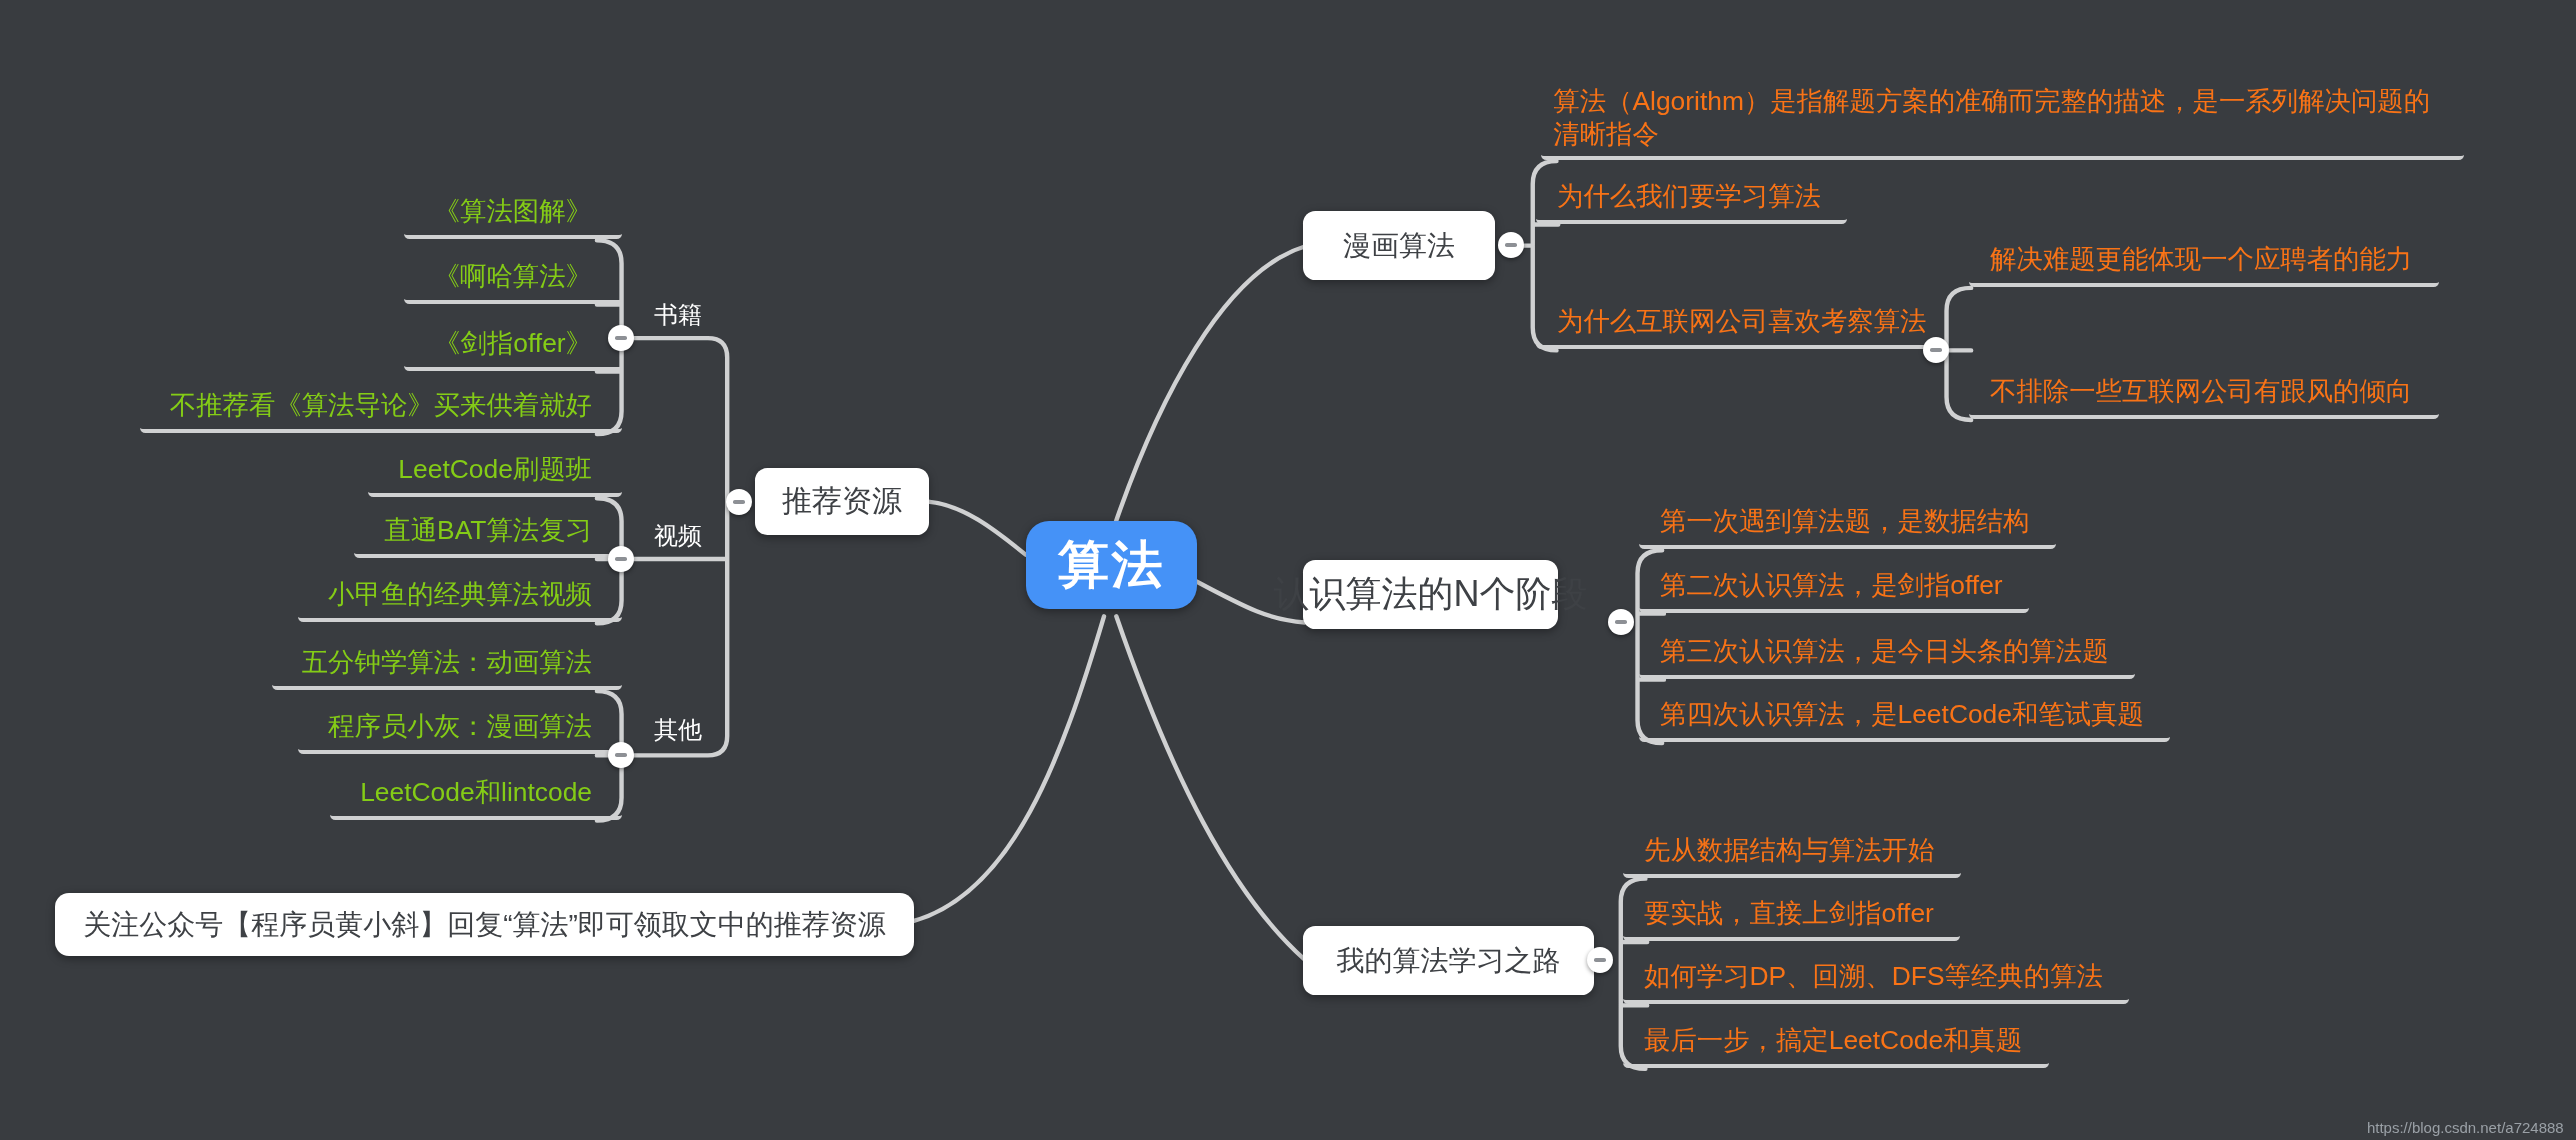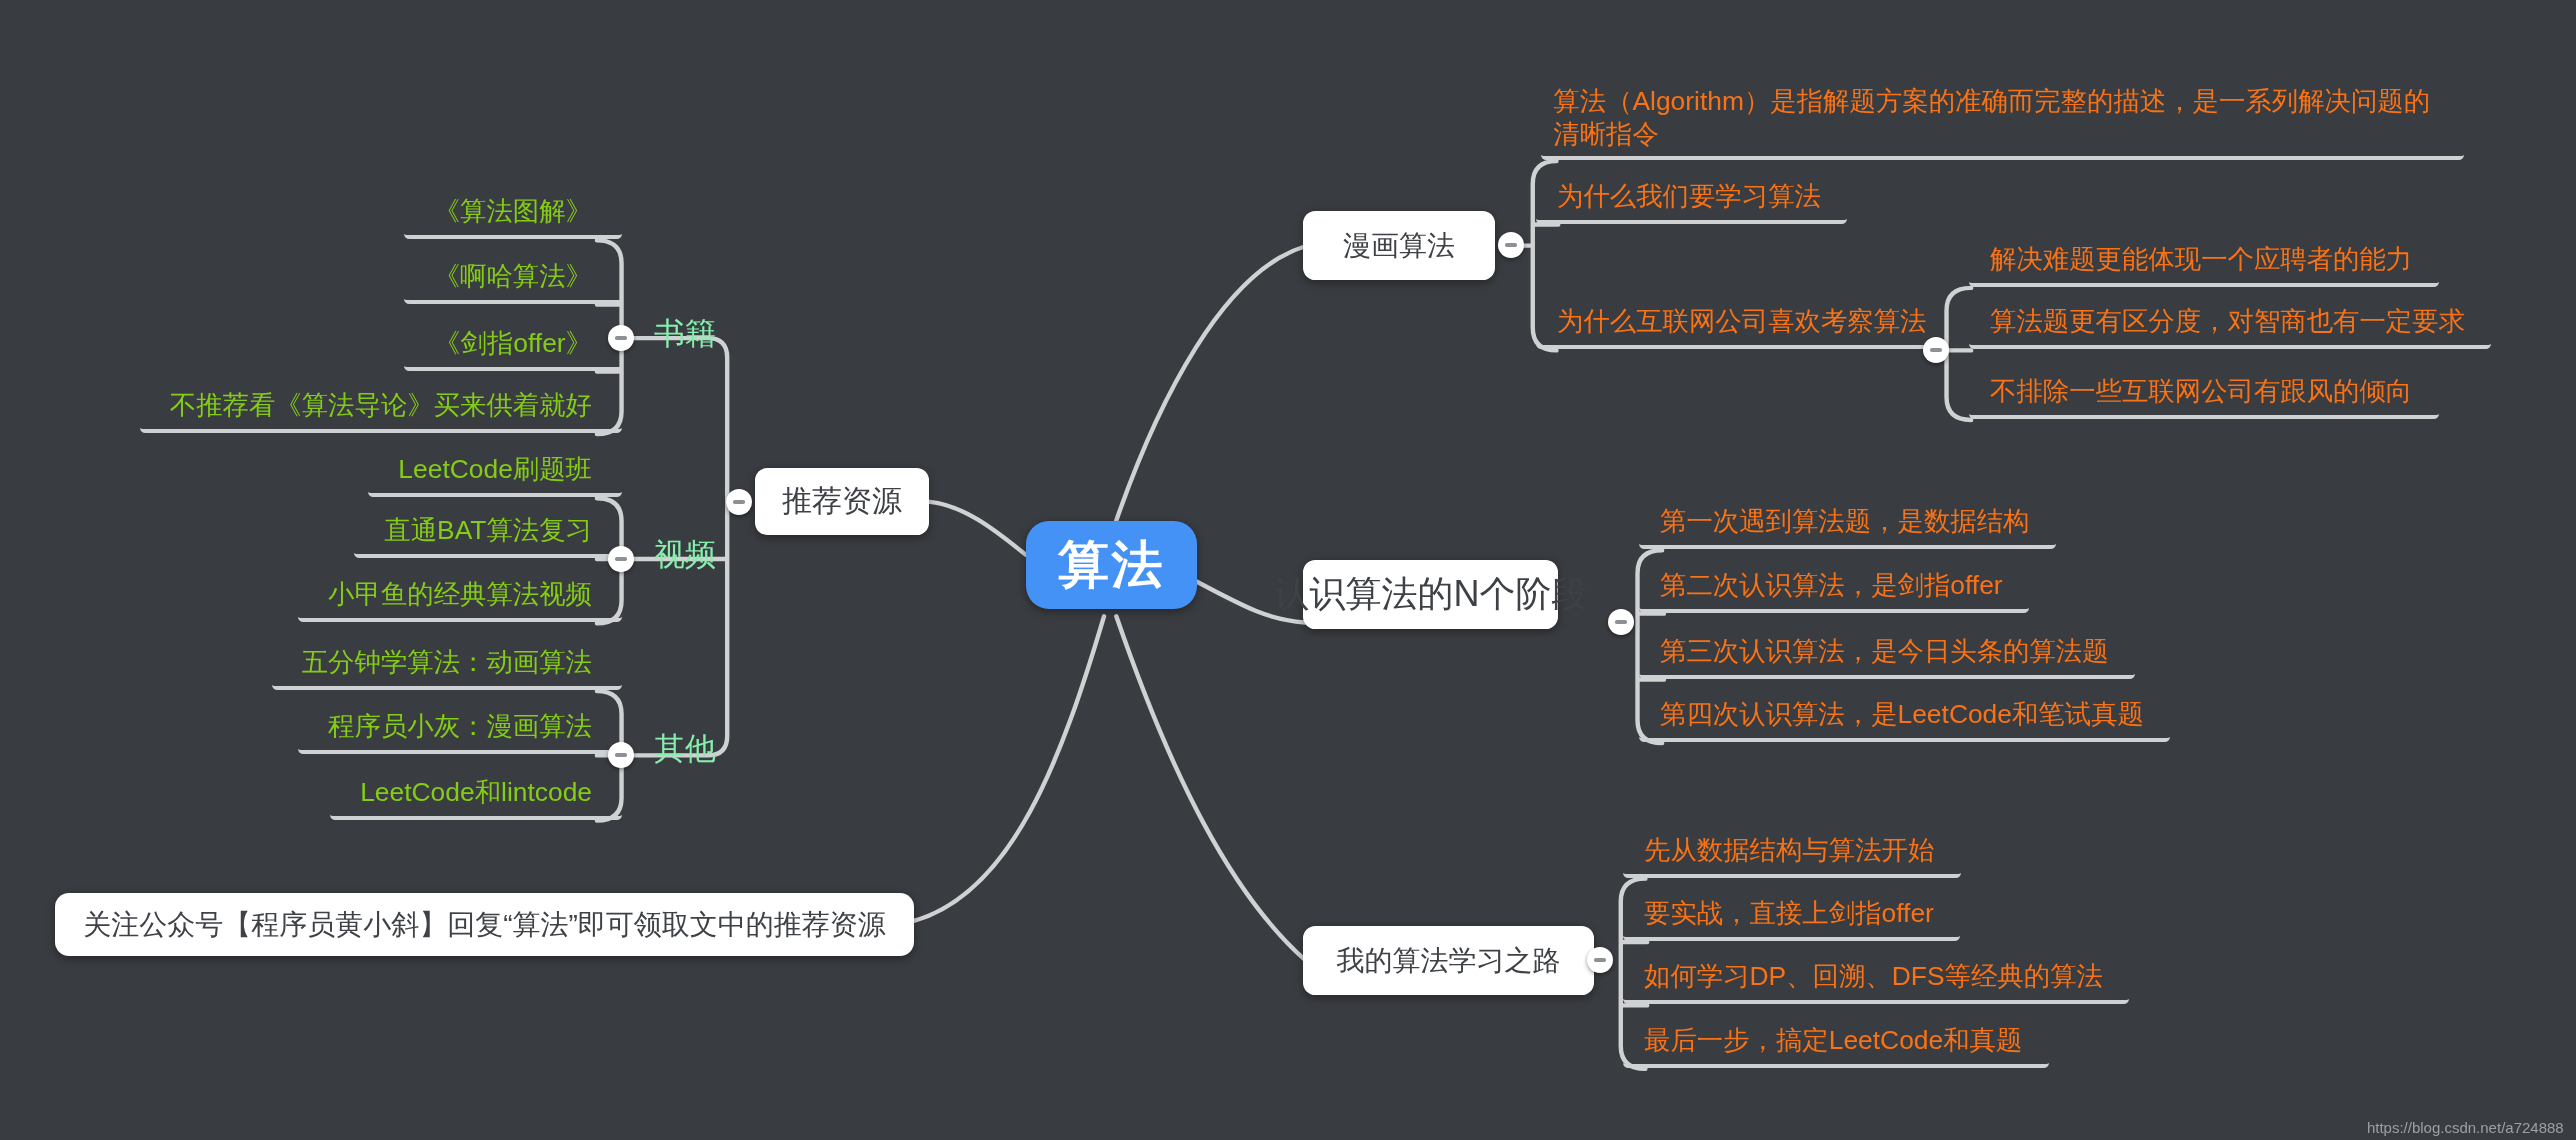--- a/index.html
+++ b/index.html
@@ -17,21 +17,21 @@
   #n2{left:1303px;top:560px;width:255px;height:69px;font-size:36px;}
   #n3{left:1303px;top:926px;width:291px;height:69px;font-size:28px;}
   #n4{left:755px;top:468px;width:174px;height:67px;font-size:30px;}
   #n5{left:55px;top:893px;width:859px;height:63px;font-size:28px;border-radius:14px;}
 
   .leaf{position:absolute;white-space:nowrap;font-size:26.4px;line-height:33px;color:#f97316;
         padding:0 26.4px 7px 21px;border-bottom:4.4px solid #d0d1d2;border-radius:0 0 5.3px 5.3px;}
   .leaf-l{position:absolute;white-space:nowrap;font-size:26.4px;line-height:33px;color:#84cc16;
         right:1954px;text-align:center;padding:0 30px 7px 30px;
         border-bottom:4.4px solid #d0d1d2;border-radius:0 0 5.3px 5.3px;}
-  .glabel{position:absolute;font-size:31px;line-height:33px;color:#86efac;white-space:nowrap;margin-top:19px;}
+  .glabel{position:absolute;font-size:24px;line-height:33px;color:#ffffff;white-space:nowrap;}
 
   #lfA{left:1541px;top:83px;width:893px;white-space:normal;padding:1.8px 17.6px 5.3px 12.3px;}
   #lfB{left:1536px;top:180px;}
   #lfC{left:1536px;top:305px;padding-right:12.3px;}
   #cc1{left:1969px;top:243px;}
   #cc2{left:1969px;top:305px;}
   #cc3{left:1969px;top:375px;}
   #r1{left:1639px;top:505px;} #r2{left:1639px;top:569px;}
   #r3{left:1639px;top:635px;} #r4{left:1639px;top:698px;}
   #s1{left:1623px;top:834px;} #s2{left:1623px;top:897px;}
@@ -91,21 +91,20 @@
   <div class="node" id="n2">认识算法的N个阶段</div>
   <div class="node" id="n3">我的算法学习之路</div>
 
   <div class="node" id="n4">推荐资源</div>
   <div class="node" id="n5">关注公众号【程序员黄小斜】回复“算法”即可领取文中的推荐资源</div>
 
   <div class="leaf" id="lfA">算法（Algorithm）是指解题方案的准确而完整的描述，是一系列解决问题的清晰指令</div>
   <div class="leaf" id="lfB">为什么我们要学习算法</div>
   <div class="leaf" id="cc1">解决难题更能体现一个应聘者的能力</div>
   <div class="leaf" id="lfC">为什么互联网公司喜欢考察算法</div>
-  <div class="leaf" id="cc2">算法题更有区分度，对智商也有一定要求</div>
   <div class="leaf" id="cc3">不排除一些互联网公司有跟风的倾向</div>
 
   <div class="leaf" id="r1">第一次遇到算法题，是数据结构</div>
   <div class="leaf" id="r2">第二次认识算法，是剑指offer</div>
   <div class="leaf" id="r3">第三次认识算法，是今日头条的算法题</div>
   <div class="leaf" id="r4">第四次认识算法，是LeetCode和笔试真题</div>
 
   <div class="leaf" id="s1">先从数据结构与算法开始</div>
   <div class="leaf" id="s2">要实战，直接上剑指offer</div>
   <div class="leaf" id="s3">如何学习DP、回溯、DFS等经典的算法</div>

